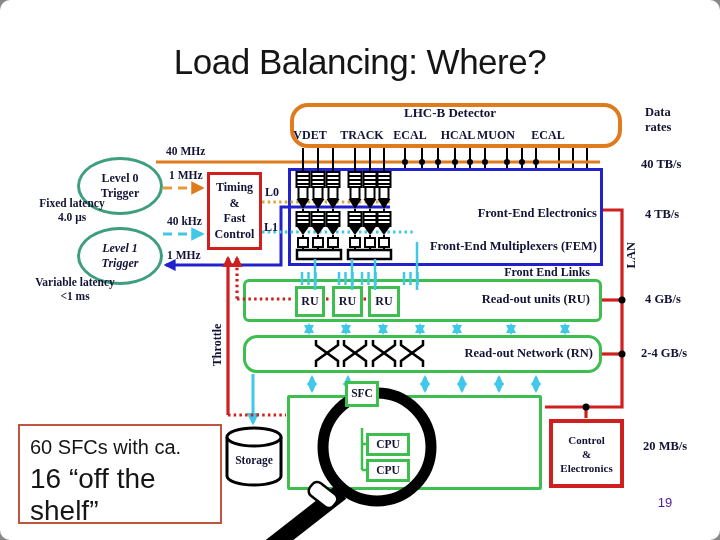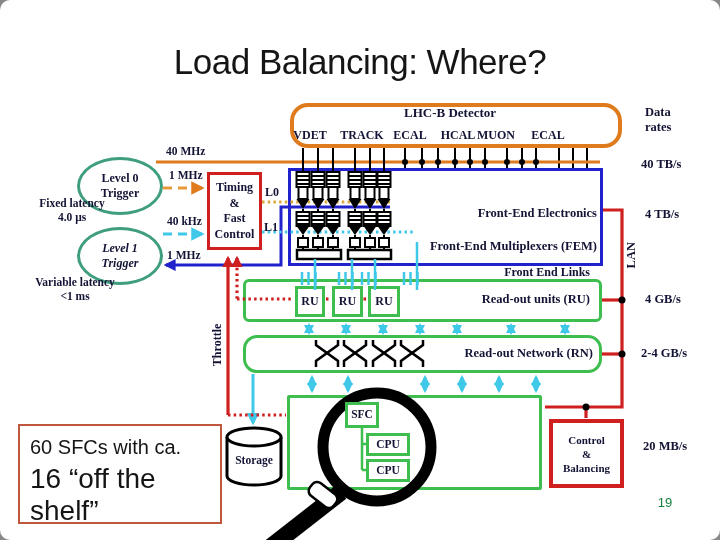--- a/index.html
+++ b/index.html
@@ -41,35 +41,35 @@
     <span class="lbl" style="position:static;">RU</span>
   </div>
   <div class="bx flexc" style="left:368px;top:286px;width:32px;height:31px;border:3.5px solid #3DBE4E;">
     <span class="lbl" style="position:static;">RU</span>
   </div>
 
   <div class="bx" style="left:243px;top:335px;width:359px;height:38px;border:3.5px solid #3DBE4E;border-radius:14px;"></div>
 
   <div class="bx" style="left:287px;top:395px;width:255px;height:95px;border:3.5px solid #3DBE4E;border-radius:2px;"></div>
 
-  <div class="bx flexc above" style="left:345px;top:402px;width:34px;height:26px;border:3px solid #3DBE4E;">
+  <div class="bx flexc above" style="left:345px;top:381px;width:34px;height:26px;border:3px solid #3DBE4E;">
     <span class="lbl" style="position:static;font-size:11.5px;">SFC</span>
   </div>
   <div class="bx flexc above" style="left:366px;top:433px;width:44px;height:23px;border:3px solid #3DBE4E;">
     <span class="lbl" style="position:static;font-size:11.5px;">CPU</span>
   </div>
   <div class="bx flexc above" style="left:366px;top:459px;width:44px;height:23px;border:3px solid #3DBE4E;">
     <span class="lbl" style="position:static;font-size:11.5px;">CPU</span>
   </div>
 
   <div class="bx flexc" style="left:549px;top:419px;width:75px;height:69px;border:4px solid #CF1F1F;">
     <div class="lbl c" style="position:static;font-size:11px;line-height:14px;">
       <div>Control</div>
       <div>&amp;</div>
-      <div>Balancing</div>
+      <div>Electronics</div>
     </div>
   </div>
 
   <div class="bx" style="left:18px;top:424px;width:204px;height:100px;border:2.5px solid #C0563E;padding:5px 0 0 10px;">
     <div class="sans" style="font-size:20px;line-height:32px;">60 SFCs with ca.</div>
     <div class="sans" style="font-size:28px;line-height:32px;">16 “off the shelf”</div>
   </div>
 
   <div class="bx flexc" style="left:77px;top:157px;width:86px;height:58px;border:3.5px solid #3E9E7E;border-radius:50%;">
     <div class="lbl c" style="position:static;line-height:15px;">
@@ -283,14 +283,14 @@
   <div class="lbl c rot" style="left:602px;top:248px;width:58px;font-size:12.5px;">LAN</div>
 
   <div class="lbl r" style="left:420px;top:206px;width:177px;font-size:12.5px;">Front-End Electronics</div>
   <div class="lbl r" style="left:380px;top:239px;width:217px;font-size:12.5px;">Front-End Multiplexers (FEM)</div>
   <div class="lbl r" style="left:450px;top:266px;width:140px;">Front End Links</div>
   <div class="lbl r" style="left:440px;top:292px;width:150px;font-size:12.5px;">Read-out units (RU)</div>
   <div class="lbl r" style="left:440px;top:346px;width:153px;font-size:12.5px;">Read-out Network (RN)</div>
 
   <div class="lbl c above" style="left:226px;top:454px;width:56px;font-size:11.5px;">Storage</div>
 
-  <div class="lbl sans c" style="left:648px;top:496px;width:34px;font-size:13px;color:#15803d;">19</div>
+  <div class="lbl sans c" style="left:648px;top:496px;width:34px;font-size:13px;color:#4c1d95;">19</div>
 </div>
 
 </body></html>

